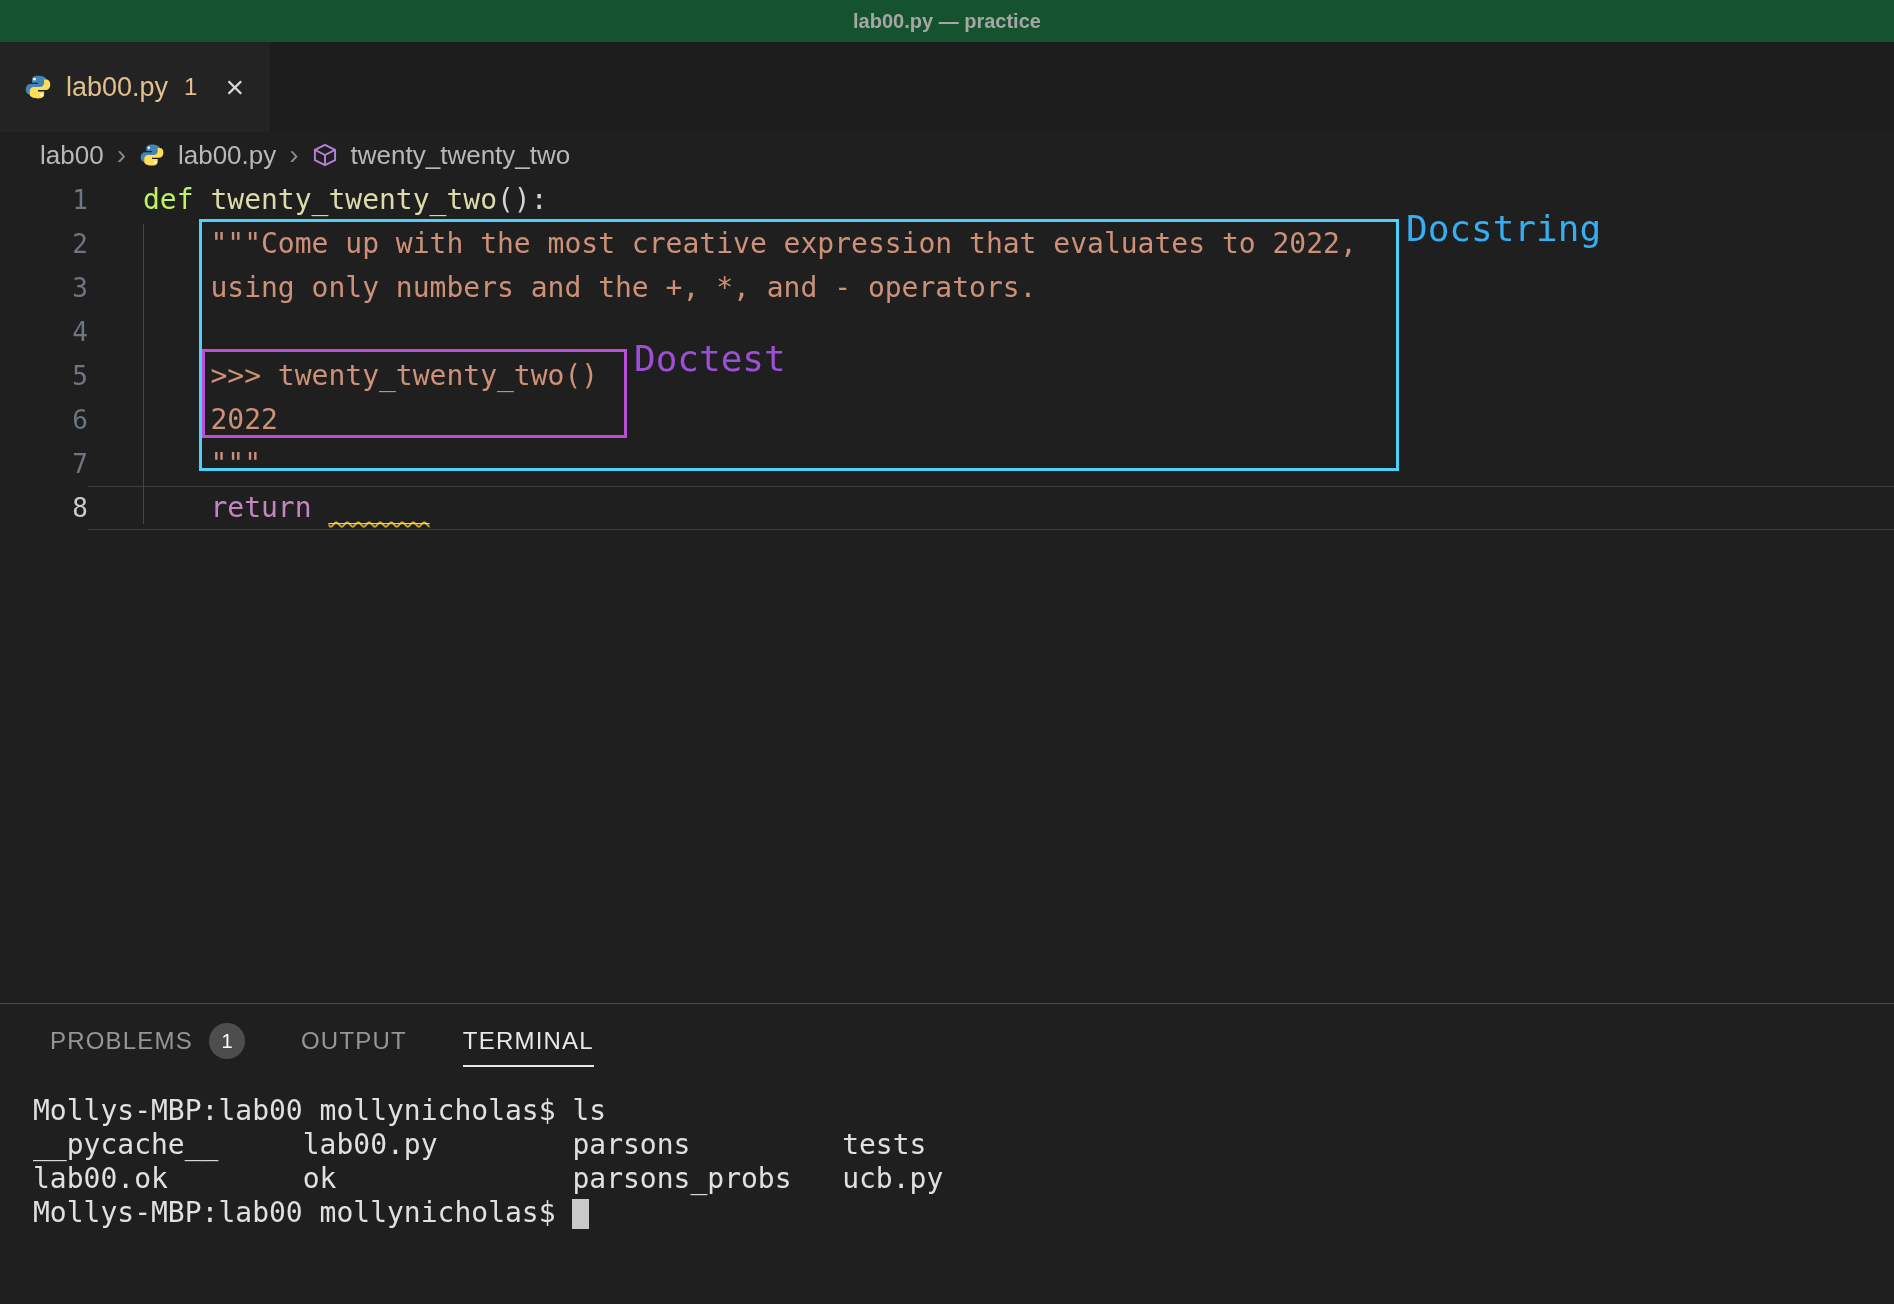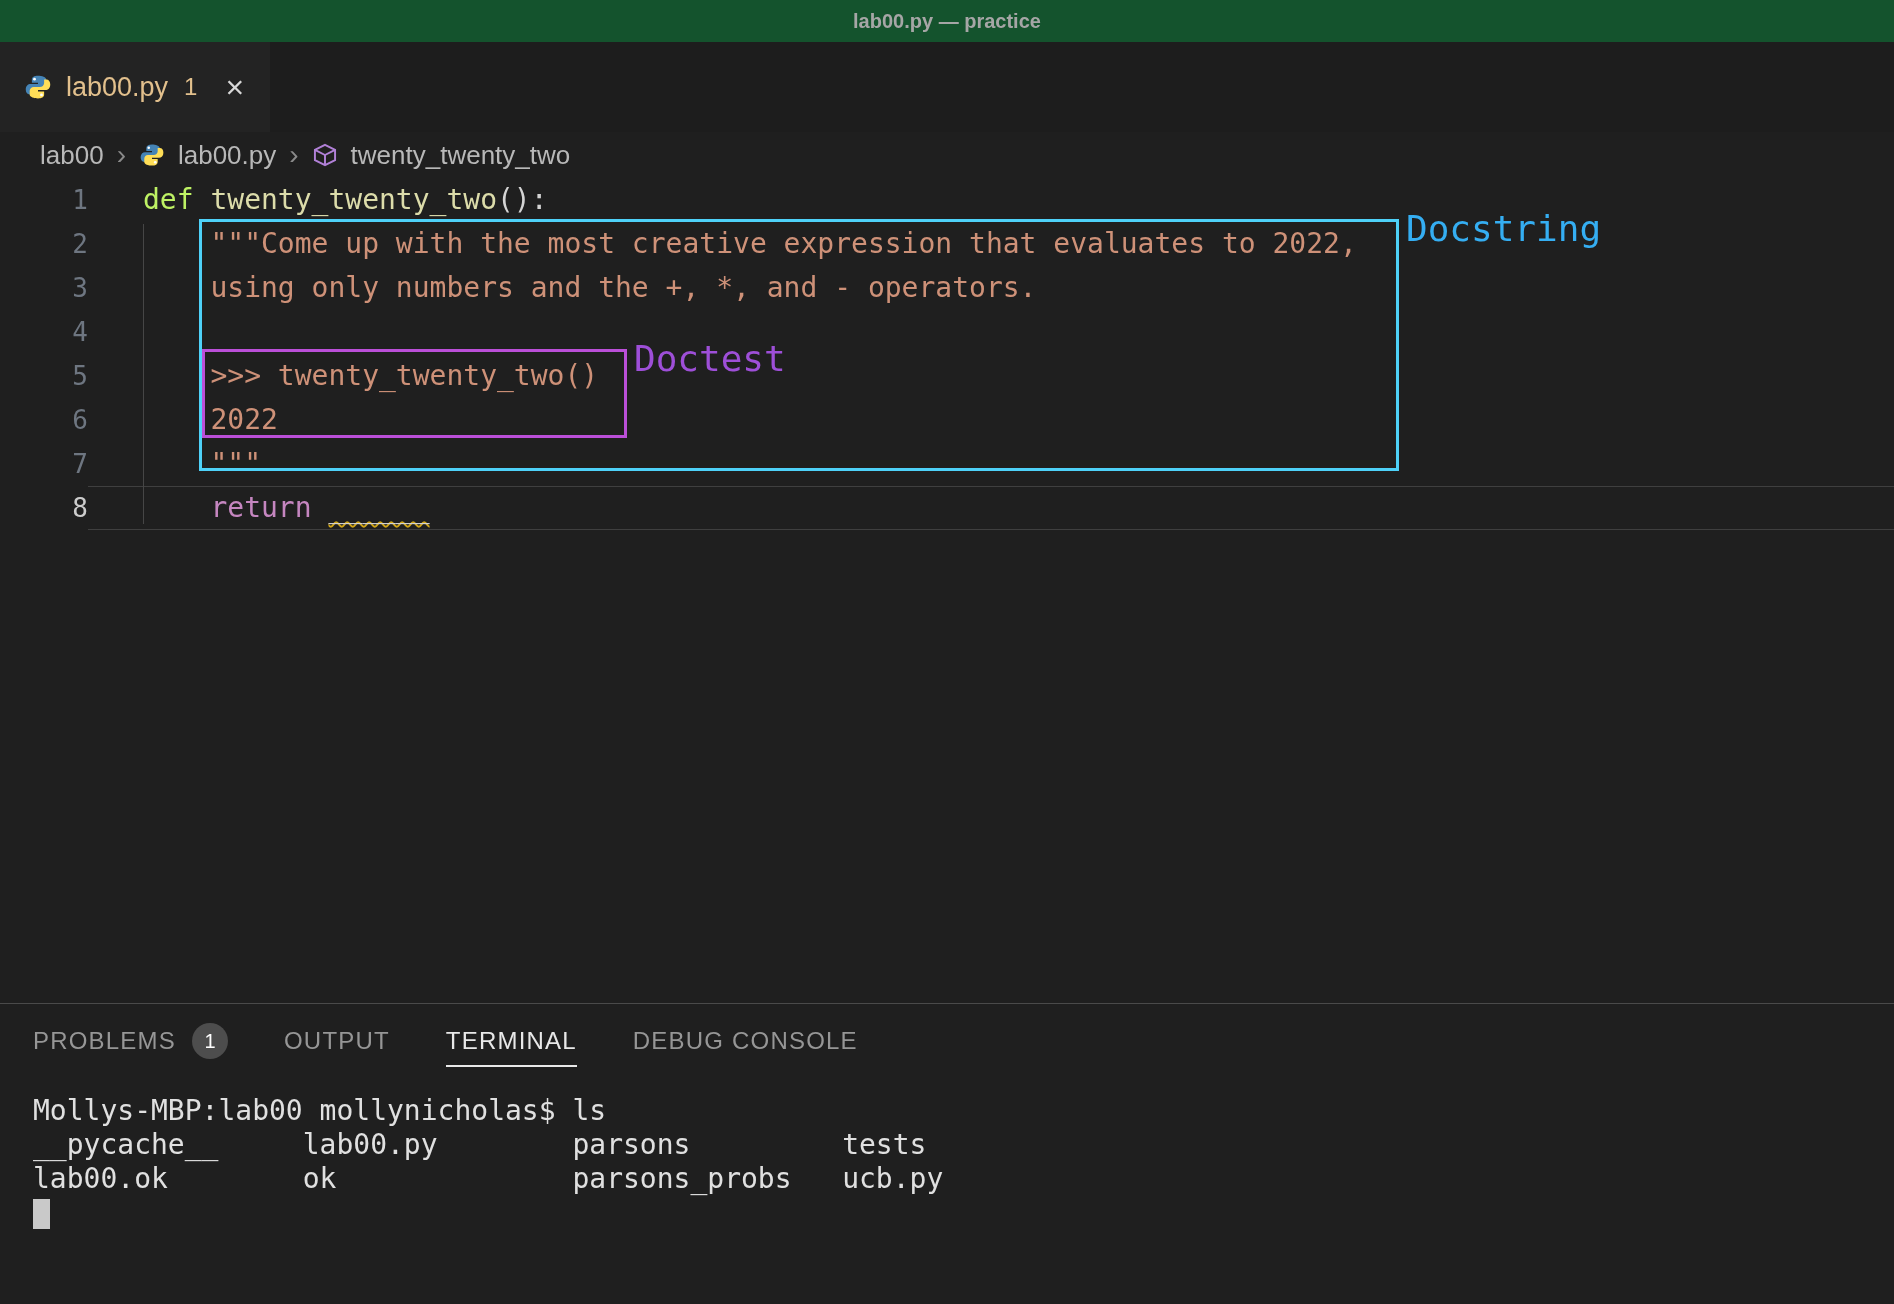--- a/index.html
+++ b/index.html
@@ -41,21 +41,21 @@
   .indent-guide { position:absolute; left:143px; top:46px; width:1px; height:300px; background:#464646; }
 
   
   .docbox      { position:absolute; left:199px; top:41px;  width:1200px; height:252px; border:3px solid #4ed1f8; }
   .doctestbox  { position:absolute; left:202px; top:171px; width:425px;  height:89px;  border:3px solid #bb4fd8; }
   .doclabel    { position:absolute; left:1406px; top:30px;  color:#35aef2; font-size:36px; }
   .doctestlabel{ position:absolute; left:634px;  top:160px; color:#9e4fd8; font-size:36px; }
 
   
   .panel { height:301px; border-top:1px solid #4a4a4a; }
-  .panel-tabs { display:flex; align-items:center; gap:56px; padding-left:33px; height:78px; }
+  .panel-tabs { display:flex; align-items:center; gap:56px; padding-left:50px; height:78px; }
   .panel-tab { display:flex; align-items:center; gap:16px; color:#969696; font-size:24px;
                letter-spacing:1.2px; padding:8px 0 10px 0; border-bottom:2px solid transparent; cursor:default; }
   .panel-tab.active { color:#e8e8e8; border-bottom-color:#e8e8e8; }
   .badge { width:36px; height:36px; border-radius:50%; background:#4d4d4d; color:#ffffff; font-size:20px;
            letter-spacing:0; display:flex; align-items:center; justify-content:center; }
 
   .terminal { font-family:"DejaVu Sans Mono", monospace; font-size:28px; line-height:34px;
               color:#e0e0e0; padding:12px 0 0 33px; }
   .tline { white-space:pre; }
   .cursor { display:inline-block; width:17px; height:30px; background:#c9c9c9; vertical-align:text-bottom; }
@@ -153,23 +153,20 @@
       <div class="panel-tab">
         <span>PROBLEMS</span>
         <span class="badge">1</span>
       </div>
       <div class="panel-tab">
         <span>OUTPUT</span>
       </div>
       <div class="panel-tab active">
         <span>TERMINAL</span>
       </div>
-      <div class="panel-tab">
-        <span>DEBUG CONSOLE</span>
-      </div>
     </div>
   <div class="terminal" id="terminal">
       <div class="tline">Mollys-MBP:lab00 mollynicholas$ ls</div>
       <div class="tline">__pycache__     lab00.py        parsons         tests</div>
       <div class="tline">lab00.ok        ok              parsons_probs   ucb.py</div>
-      <div class="tline"><span class="cursor"></span></div>
+      <div class="tline"><span>Mollys-MBP:lab00 mollynicholas$ </span><span class="cursor"></span></div>
     </div>
 </div>
 
 </body></html>

